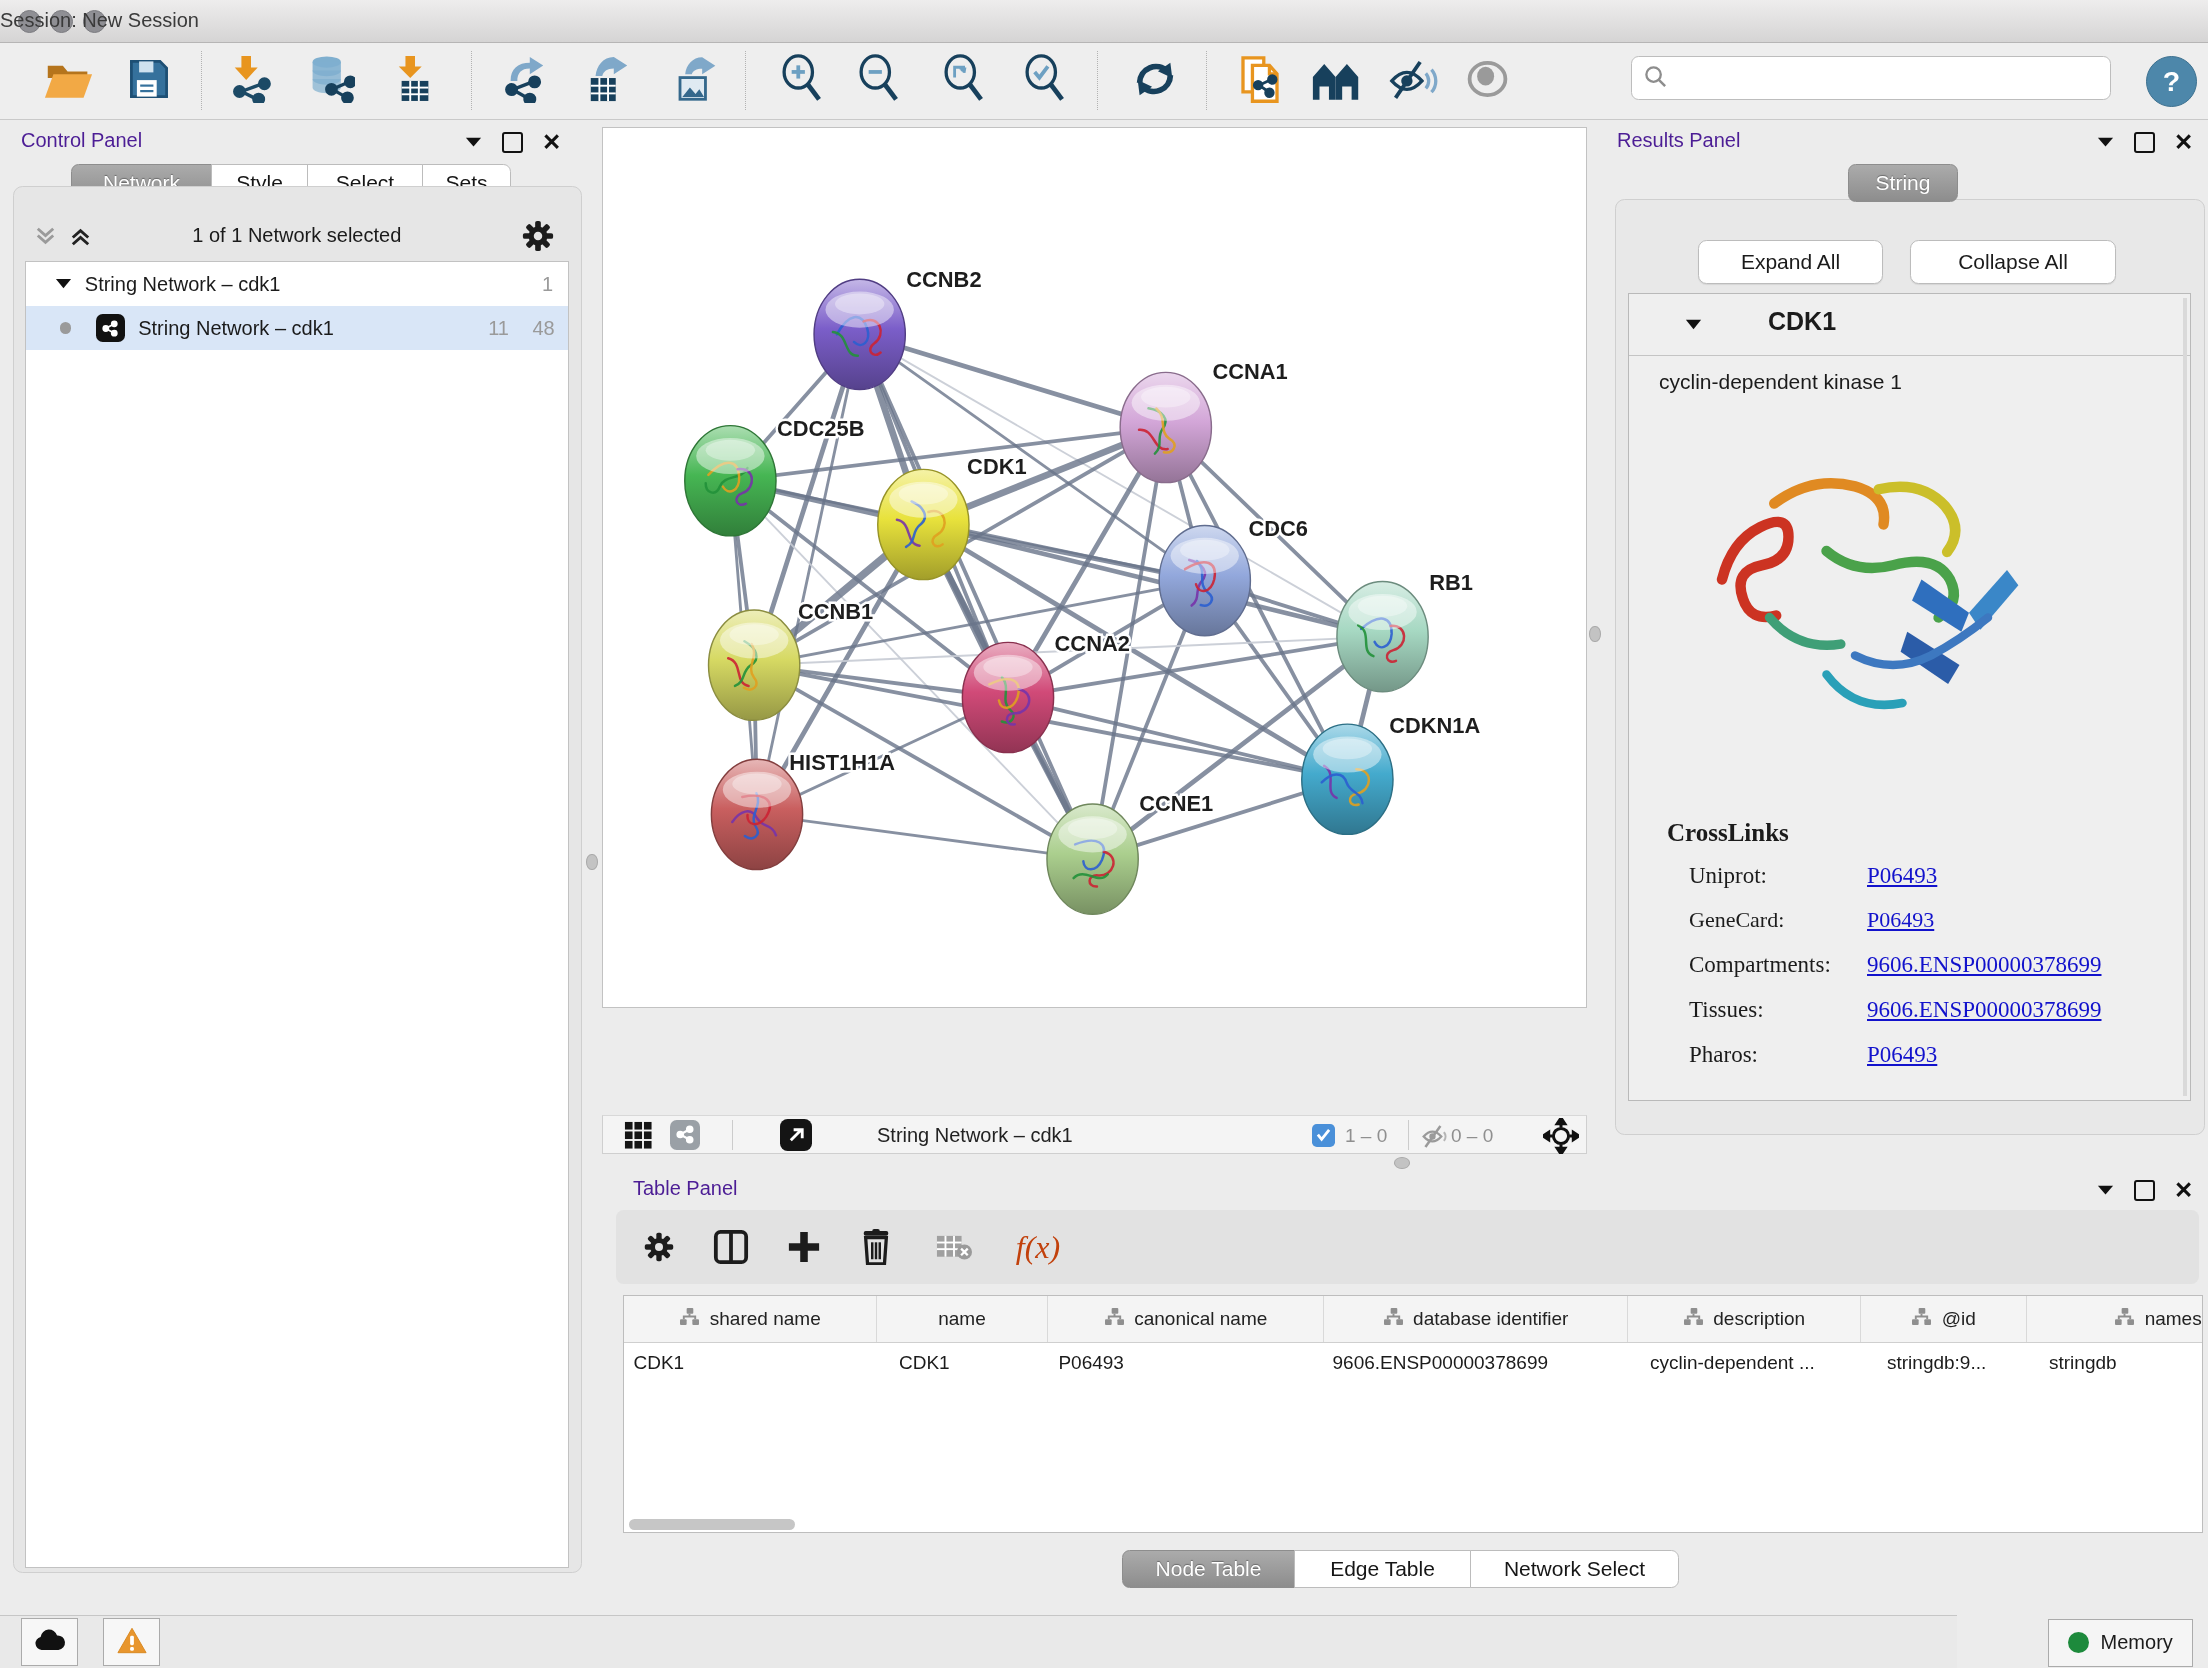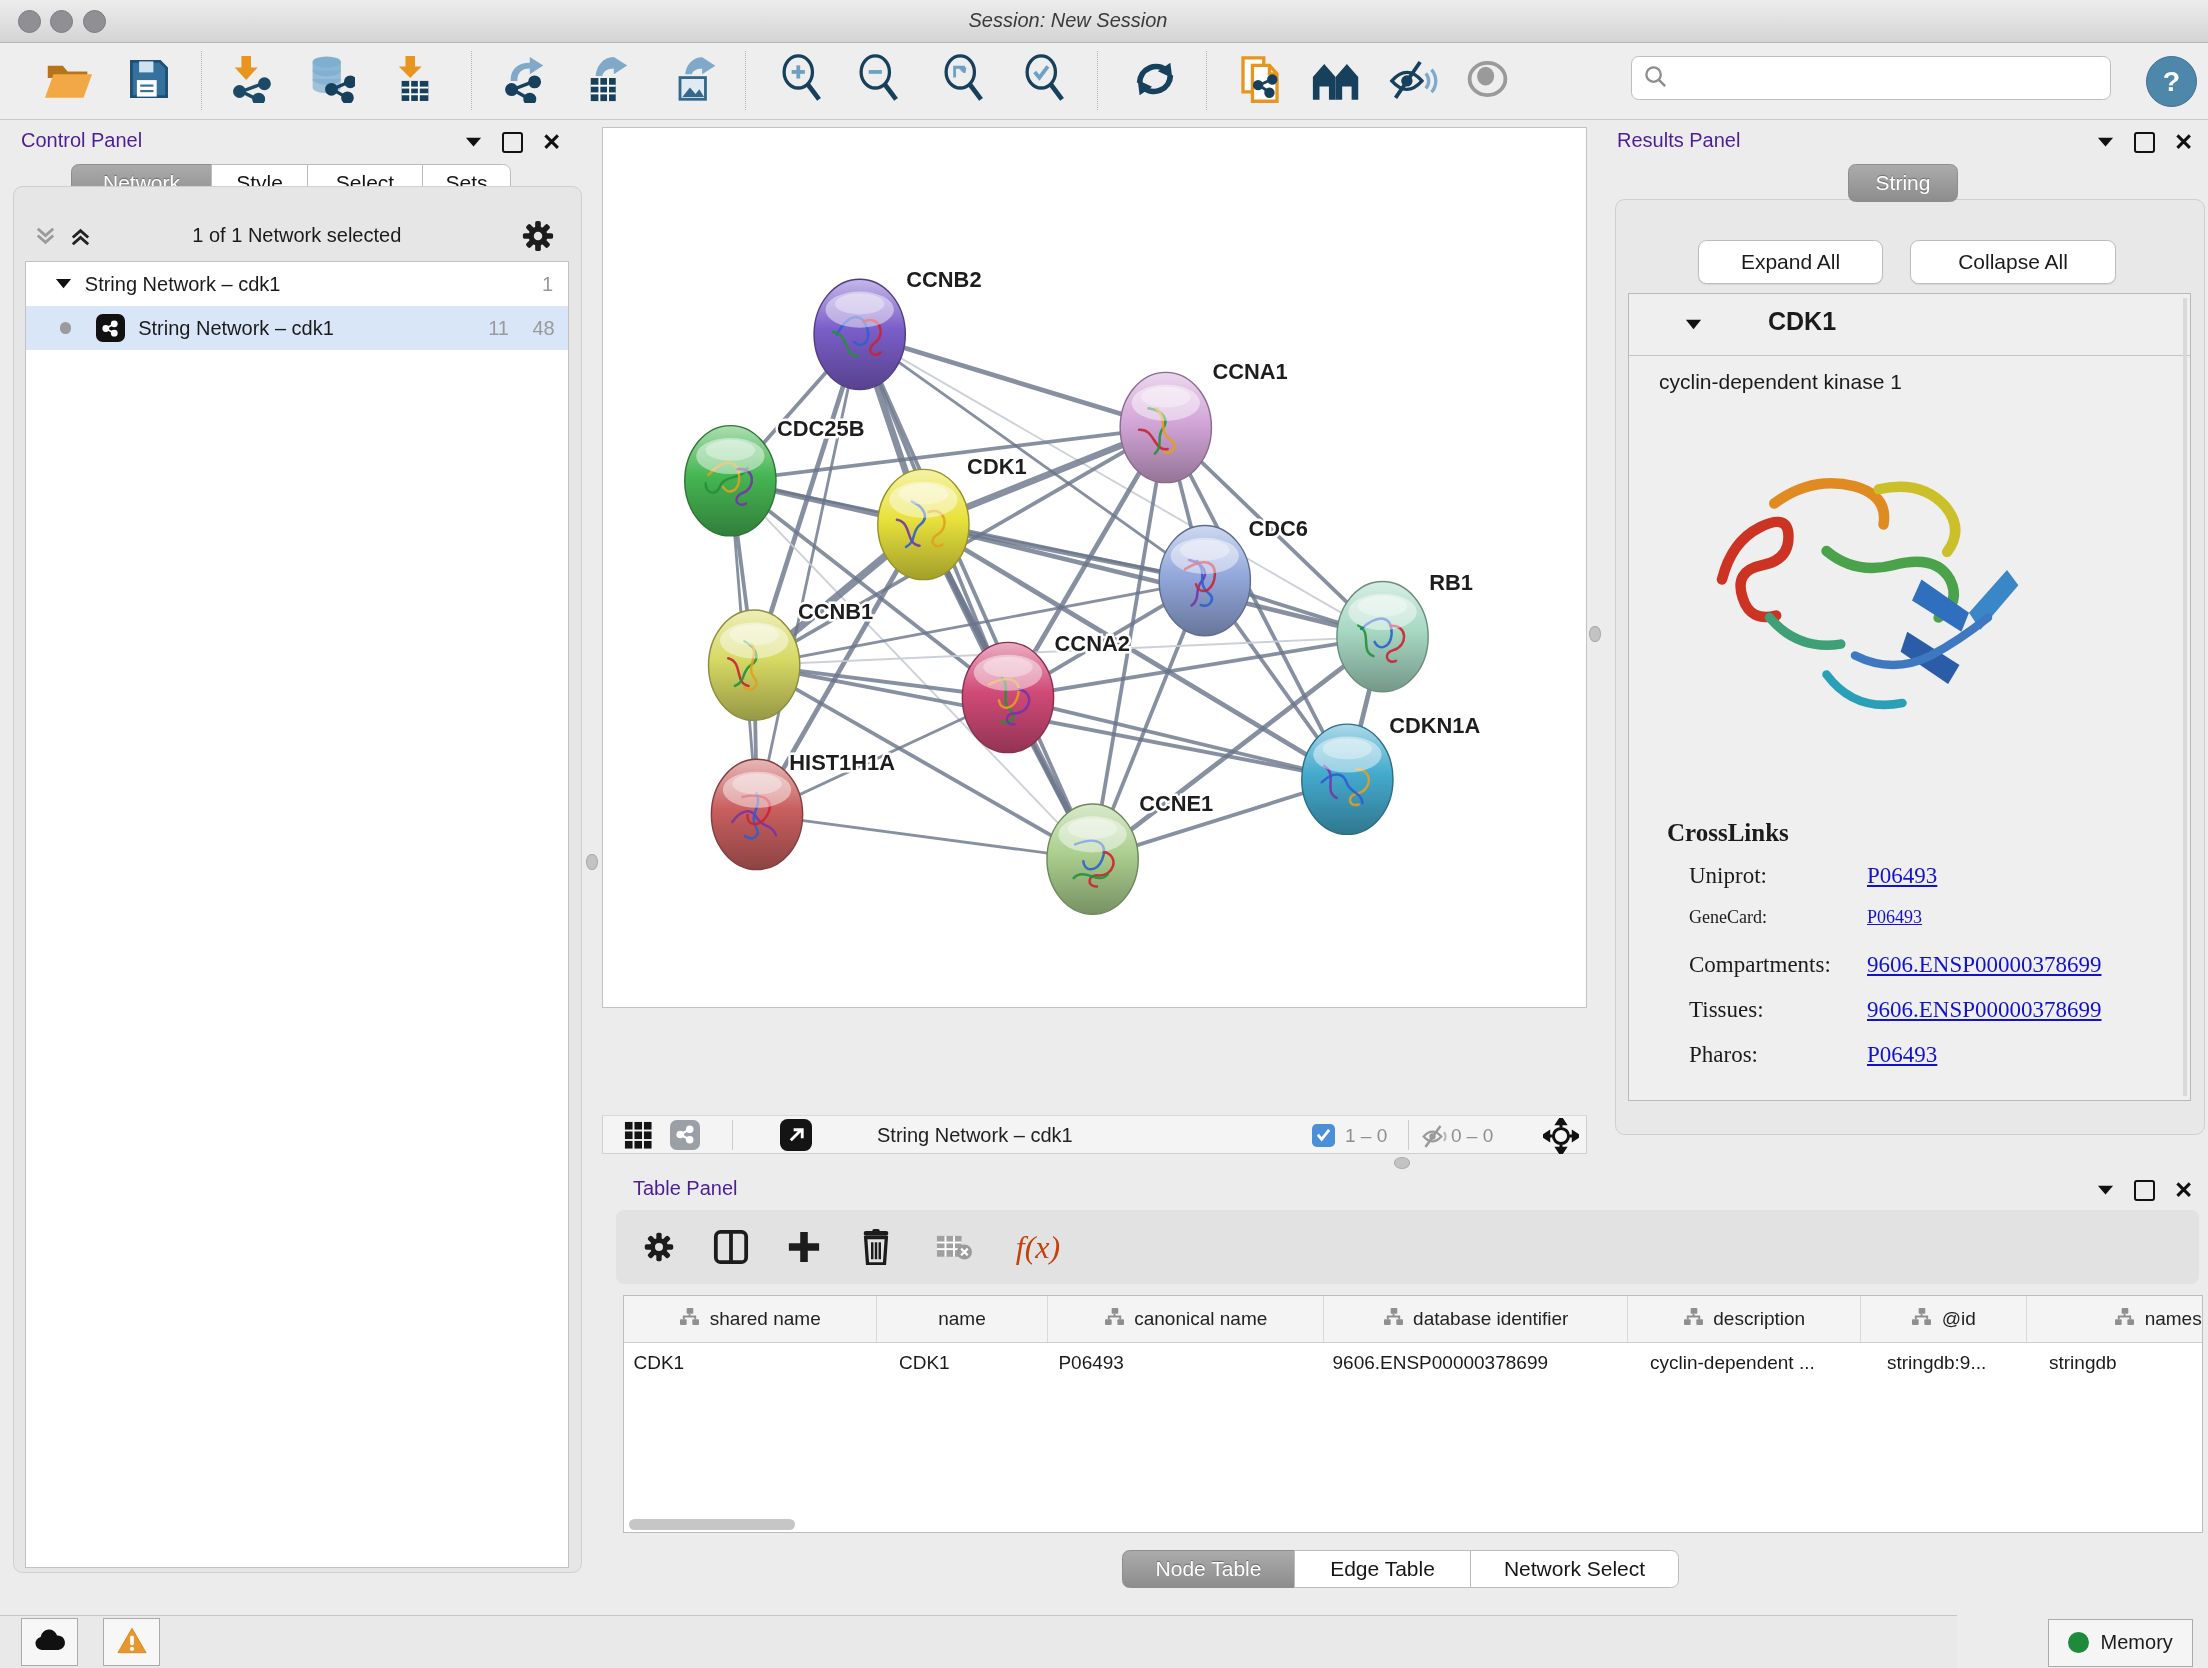--- a/index.html
+++ b/index.html
@@ -5,21 +5,21 @@
   html,body{margin:0;padding:0;background:#d8d8d8;}
   .app{position:relative;width:2208px;height:1668px;background:#ececec;
        font-family:"Liberation Sans",sans-serif;color:#1b1b1b;overflow:hidden;
        -webkit-font-smoothing:antialiased;}
   .abs{position:absolute;}
 
   
   .titlebar{left:0;top:0;width:2208px;height:42px;
     background:linear-gradient(#eeeded,#d5d4d4);border-bottom:1px solid #b6b5b5;}
   .tl-dot{width:21px;height:21px;border-radius:50%;background:#8f8f94;border:1px solid #7c7c81;top:9.5px;}
-  .win-title{width:2136px;text-align:center;top:8.6px;font-size:20px;color:#3a3a3a;font-style:italic;}
+  .win-title{width:2136px;top:8.6px;font-size:20px;color:#3a3a3a;}
 
   
   .toolbar{left:0;top:43px;width:2208px;height:76px;background:#eeeeee;border-bottom:1px solid #c9c9c9;}
   .tbtn{top:11.4px;width:53px;height:53px;display:flex;align-items:center;justify-content:center;cursor:default;}
   .tsep{top:7.6px;width:0;height:59px;border-left:1.9px dotted #b2b2b2;}
   .searchbox{left:1631px;top:13.3px;width:480px;height:44px;background:#fff;border:1px solid #bdbdbd;
     border-radius:7.6px;display:flex;align-items:center;padding:0 11.4px;box-sizing:border-box;}
   .searchbox input{border:none;outline:none;flex:1;font-size:19px;font-family:"Liberation Sans",sans-serif;background:transparent;}
   .helpbtn{left:2146px;top:59px;width:49px;height:49px;margin-top:-46px;border-radius:50%;
     background:#4d87aa;border:1.9px solid #3c708f;color:#fff;font-weight:bold;font-size:28.5px;
@@ -656,21 +656,21 @@
         <path d="M180 230 q40 20 80 0 q30 -16 60 -40" stroke="#3d78c0" stroke-width="9"></path>
         <path d="M150 250 q30 40 80 30" stroke="#2aa0b8" stroke-width="9"></path>
       </g>
     </svg>
 
     <div class="serif" style="position:absolute;left:38px;top:525px;font-size:25px;font-weight:bold">CrossLinks</div>
     <div class="serif" style="position:absolute;left:60px;top:569px;font-size:23px">
       <span>Uniprot:</span>
       <span class="xlink" style="position:absolute;left:178px">P06493</span>
     </div>
-    <div class="serif" style="position:absolute;left:60px;top:613px;font-size:18px">
+    <div class="serif" style="position:absolute;left:60px;top:613px;font-size:22px">
       <span>GeneCard:</span>
       <span class="xlink" style="position:absolute;left:178px">P06493</span>
     </div>
     <div class="serif" style="position:absolute;left:60px;top:658px;font-size:23px">
       <span>Compartments:</span>
       <span class="xlink" style="position:absolute;left:178px">9606.ENSP00000378699</span>
     </div>
     <div class="serif" style="position:absolute;left:60px;top:703px;font-size:23px">
       <span>Tissues:</span>
       <span class="xlink" style="position:absolute;left:178px">9606.ENSP00000378699</span>

